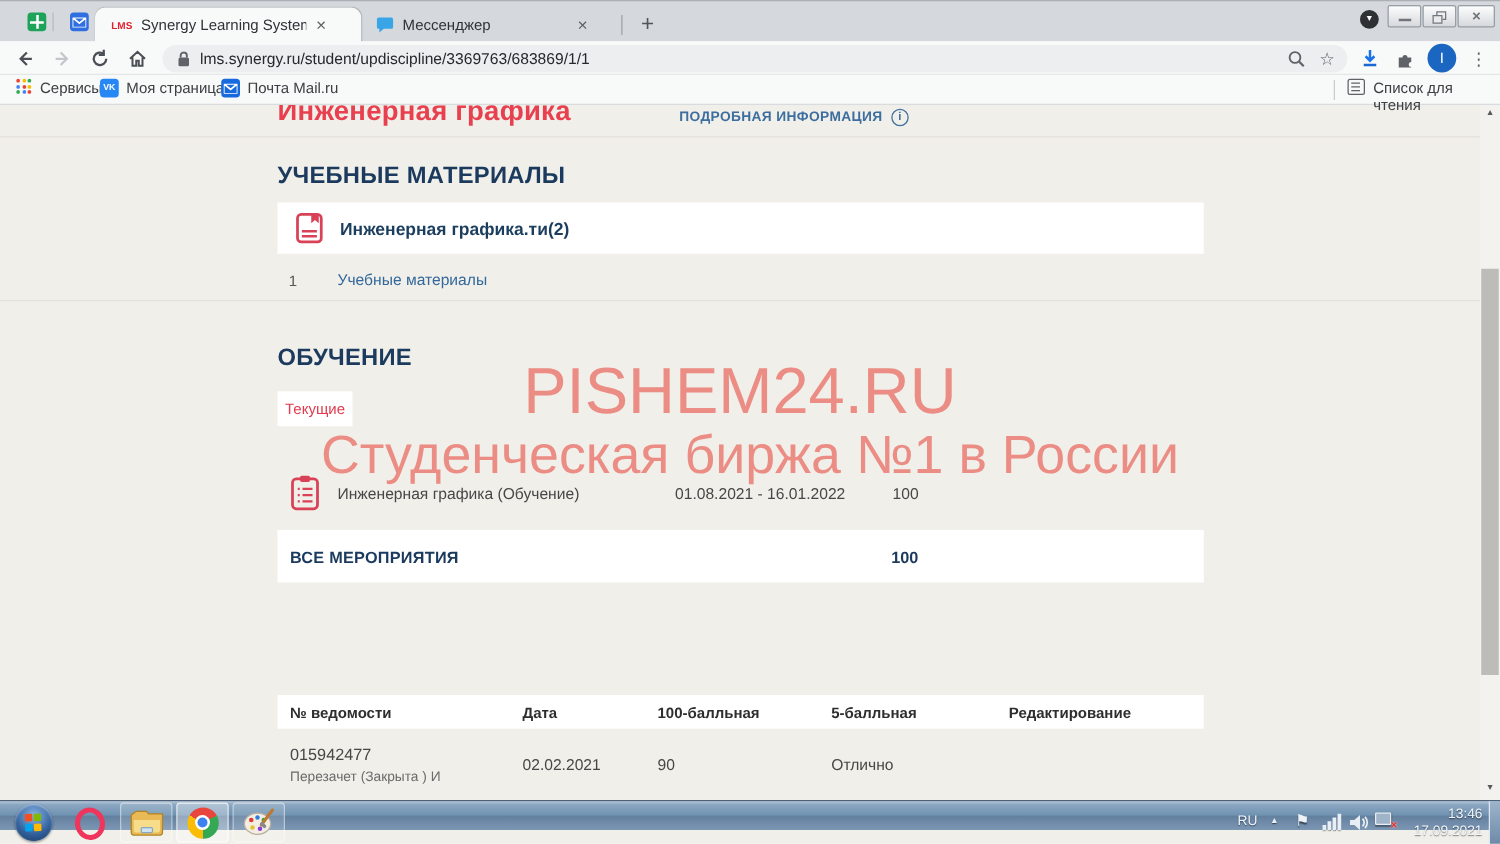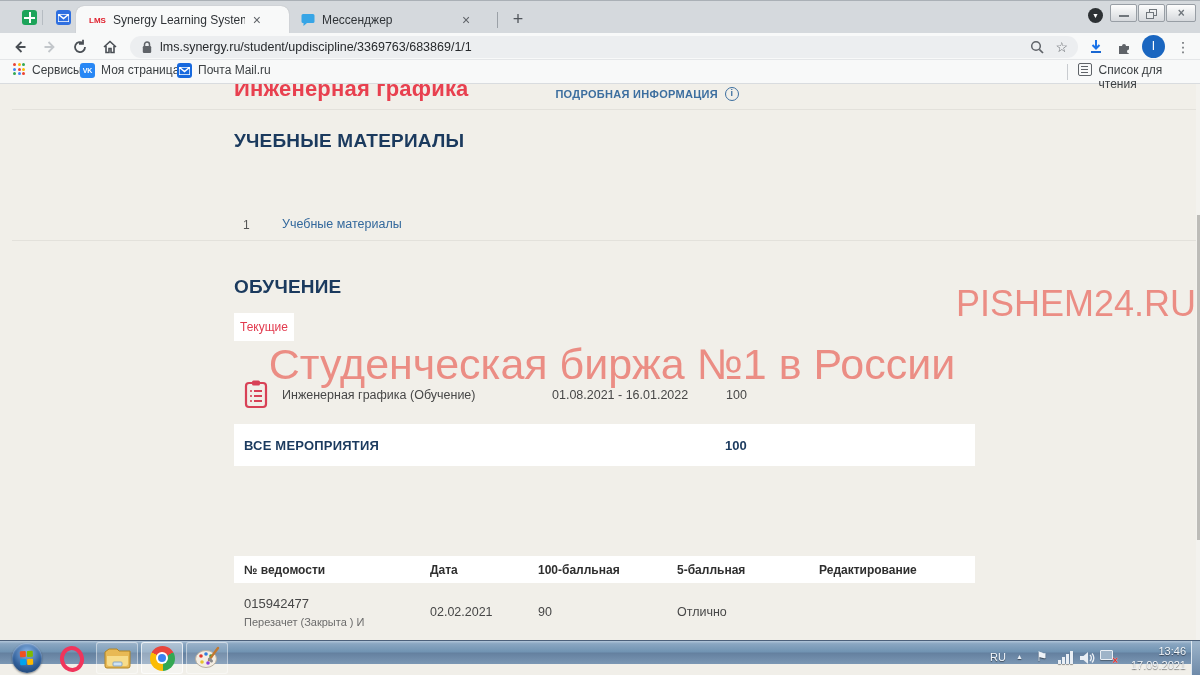--- a/index.html
+++ b/index.html
@@ -51,21 +51,21 @@
   .appsgrid i:nth-child(7){background:#34a853}.appsgrid i:nth-child(8){background:#4285f4}.appsgrid i:nth-child(9){background:#ea4335}
   .vkico { width:15px; height:15px; border-radius:3px; background:#2787f5; color:#fff; font-size:7px; font-weight:bold; text-align:center; line-height:15px; margin-right:6px; }
   .mailico { width:15px; height:15px; border-radius:3px; background:#1769de; margin-right:6px; position:relative; }
   .mailico svg { position:absolute; left:2px; top:3.5px; }
   .bk-sep { position:absolute; left:1067px; top:4px; width:1px; height:16px; background:#c9ccd0; }
   .readico { width:14px; height:13px; border:1.4px solid #5f6368; border-radius:2px; margin-right:7px; position:relative; }
   .readico i { position:absolute; left:2px; width:7px; height:1.3px; background:#5f6368; }
   .readico i:nth-child(1){top:2px}.readico i:nth-child(2){top:5px}.readico i:nth-child(3){top:8px}
 
   
-  .content { position:absolute; left:12px; top:84px; width:964px; height:556px; background:#f1efe9;text-decoration:underline; }
+  .content { position:absolute; left:0; top:84px; width:964px; height:556px; background:#f1efe9;text-decoration:underline; }
   .title-clip { position:absolute; left:222px; top:0; width:520px; height:20px; overflow:hidden; }
   .title-clip span { position:absolute; left:0; top:-8px; font-size:22px; font-weight:bold; color:#e8404f; letter-spacing:.2px; }
   .info-link { position:absolute; right:237px; top:3px; display:flex; align-items:center; font-size:11px; font-weight:bold; color:#3c6e9f; letter-spacing:.3px; }
   .info-ico { width:14px; height:14px; border:1.6px solid #3c6e9f; border-radius:50%; margin-left:7px; font-size:9px; font-weight:bold; text-align:center; line-height:11px; color:#3c6e9f; }
   .hline { position:absolute; left:0; width:1184px; height:1px; background:#e3e1db; }
   .sect-h { position:absolute; left:222px; font-size:19px; font-weight:bold; color:#1b3a5e; letter-spacing:.2px; }
   .card { position:absolute; left:222px; width:741px; background:#fff; }
   .mat-card { top:78px; height:41px; }
   .bookico { position:absolute; left:12px; top:7px; }
   .mat-title { position:absolute; left:50px; top:13px; font-size:14px; font-weight:bold; color:#1c3e5e; }
@@ -84,21 +84,21 @@
 
   .fin-num { position:absolute; left:232px; top:512px; font-size:13px; color:#474747; }
   .fin-note { position:absolute; left:232px; top:532px; font-size:11px; color:#6b6b6b; }
 
   
   .scroll { position:absolute; left:1184px; top:0; width:16px; height:556px; background:#f3f2ee; }
   .scroll-arrow { position:absolute; left:0; width:16px; text-align:center; font-size:7px; color:#5a5a5a; }
   .scroll-thumb { position:absolute; left:1px; top:131px; width:14px; height:325px; background:#bdbcb8; }
 
   
-  .wm1 { position:absolute; left:0; top:199px; width:1184px; text-align:right; font-size:36px; color:rgba(233,103,93,.72); }
+  .wm1 { position:absolute; left:0; top:199px; width:1184px; text-align:center; font-size:52px; color:rgba(233,103,93,.72); }
   .wm2 { position:absolute; left:0; top:256px; width:1200px; text-align:center; font-size:43px; color:rgba(233,103,93,.72); }
   .wm-bottom { position:absolute; left:283px; top:642px; width:633px; height:28px; background:rgba(255,255,255,.30); color:#fff; font-size:14.5px; text-align:center; line-height:28px; text-shadow:0 1px 2px rgba(0,0,0,.25); z-index:6; }
 
   
   .taskbar { position:absolute; left:0; top:640px; width:1200px; height:24px; background:linear-gradient(#b3c7da, #8aa6c1 12%, #7093b2 48%, #64809f 52%, #7b97b4 100%); border-top:1px solid #4c607a; z-index:5; }
   .orb { position:absolute; left:12px; top:2px; width:30px; height:30px; border-radius:50%; background:radial-gradient(circle at 50% 32%, #8ab6e8 0%, #31609b 58%, #16355f 100%); box-shadow:inset 0 1px 2px rgba(255,255,255,.55), 0 1px 2px rgba(0,0,0,.4); }
   .winflag { position:absolute; left:8px; top:8px; width:14px; height:14px; display:flex; flex-wrap:wrap; gap:1px; transform:rotate(-2deg); }
   .winflag i { width:6px; height:6px; border-radius:1px; }
   .winflag i:nth-child(1){background:#f25022}.winflag i:nth-child(2){background:#7fba00}
   .winflag i:nth-child(3){background:#00a4ef}.winflag i:nth-child(4){background:#ffb900}
@@ -269,20 +269,30 @@
     <div class="title-clip">
       <span>Инженерная графика</span>
     </div>
     <span class="info-link">
       <span>ПОДРОБНАЯ ИНФОРМАЦИЯ</span>
       <span class="info-ico">i</span>
     </span>
     <div class="hline" style="top:25px"></div>
 
     <div class="sect-h" style="top:46px">УЧЕБНЫЕ МАТЕРИАЛЫ</div>
+    <div class="card mat-card">
+      <span class="bookico">
+        <svg width="27" height="27" viewBox="0 0 27 27">
+            <rect x="4" y="2.5" width="19" height="22" rx="3" fill="none" stroke="#d84156" stroke-width="2.2"></rect>
+            <path d="M15 2.5 v7 l3 -2.5 l3 2.5 v-7" fill="#d84156"></path>
+            <path d="M7.5 16 h12 M7.5 20 h12" stroke="#d84156" stroke-width="2"></path>
+          </svg>
+      </span>
+      <span class="mat-title">Инженерная графика.ти(2)</span>
+    </div>
     <span class="mat-row-num">1</span>
     <span class="mat-row-link">Учебные материалы</span>
     <div class="hline" style="top:156px"></div>
 
     <div class="sect-h" style="top:192px">ОБУЧЕНИЕ</div>
     <div class="tab-cur">Текущие</div>
     <span class="clipico">
       <svg width="24" height="30" viewBox="0 0 24 30">
           <rect x="2" y="4" width="20" height="24" rx="3" fill="none" stroke="#d84156" stroke-width="2.2"></rect>
           <rect x="8" y="1.5" width="8" height="5" rx="1.5" fill="#d84156"></rect>

